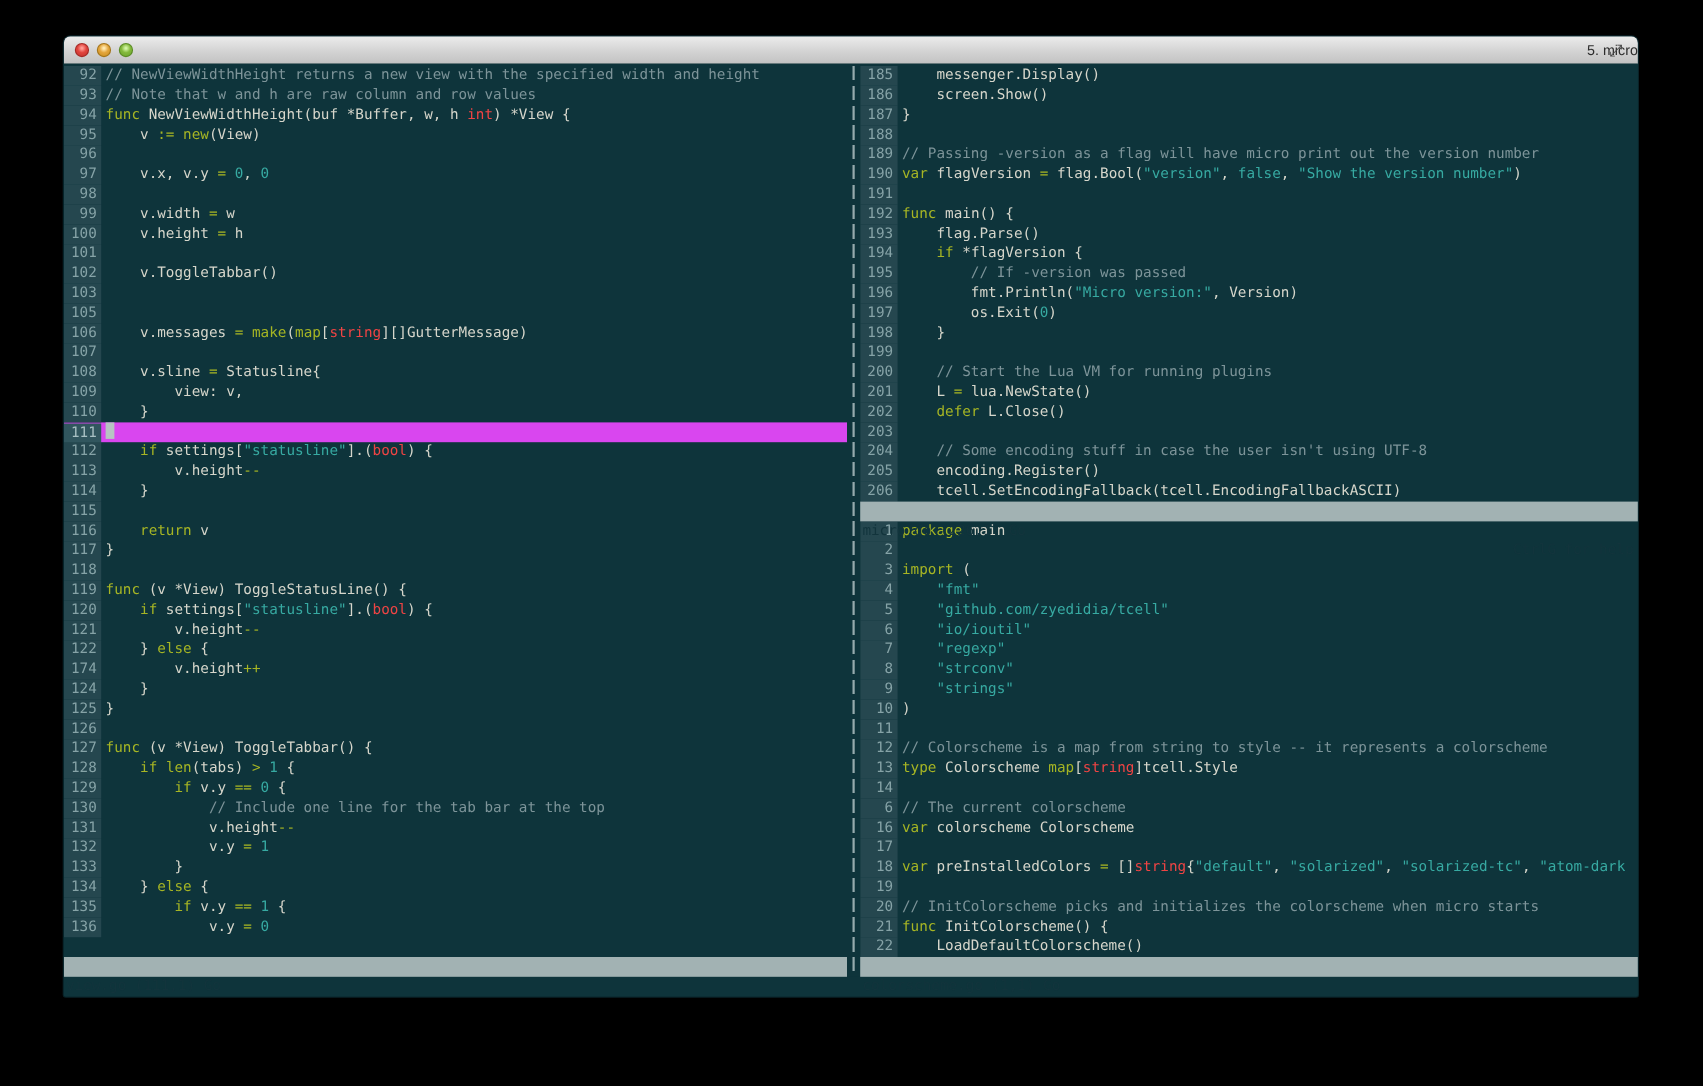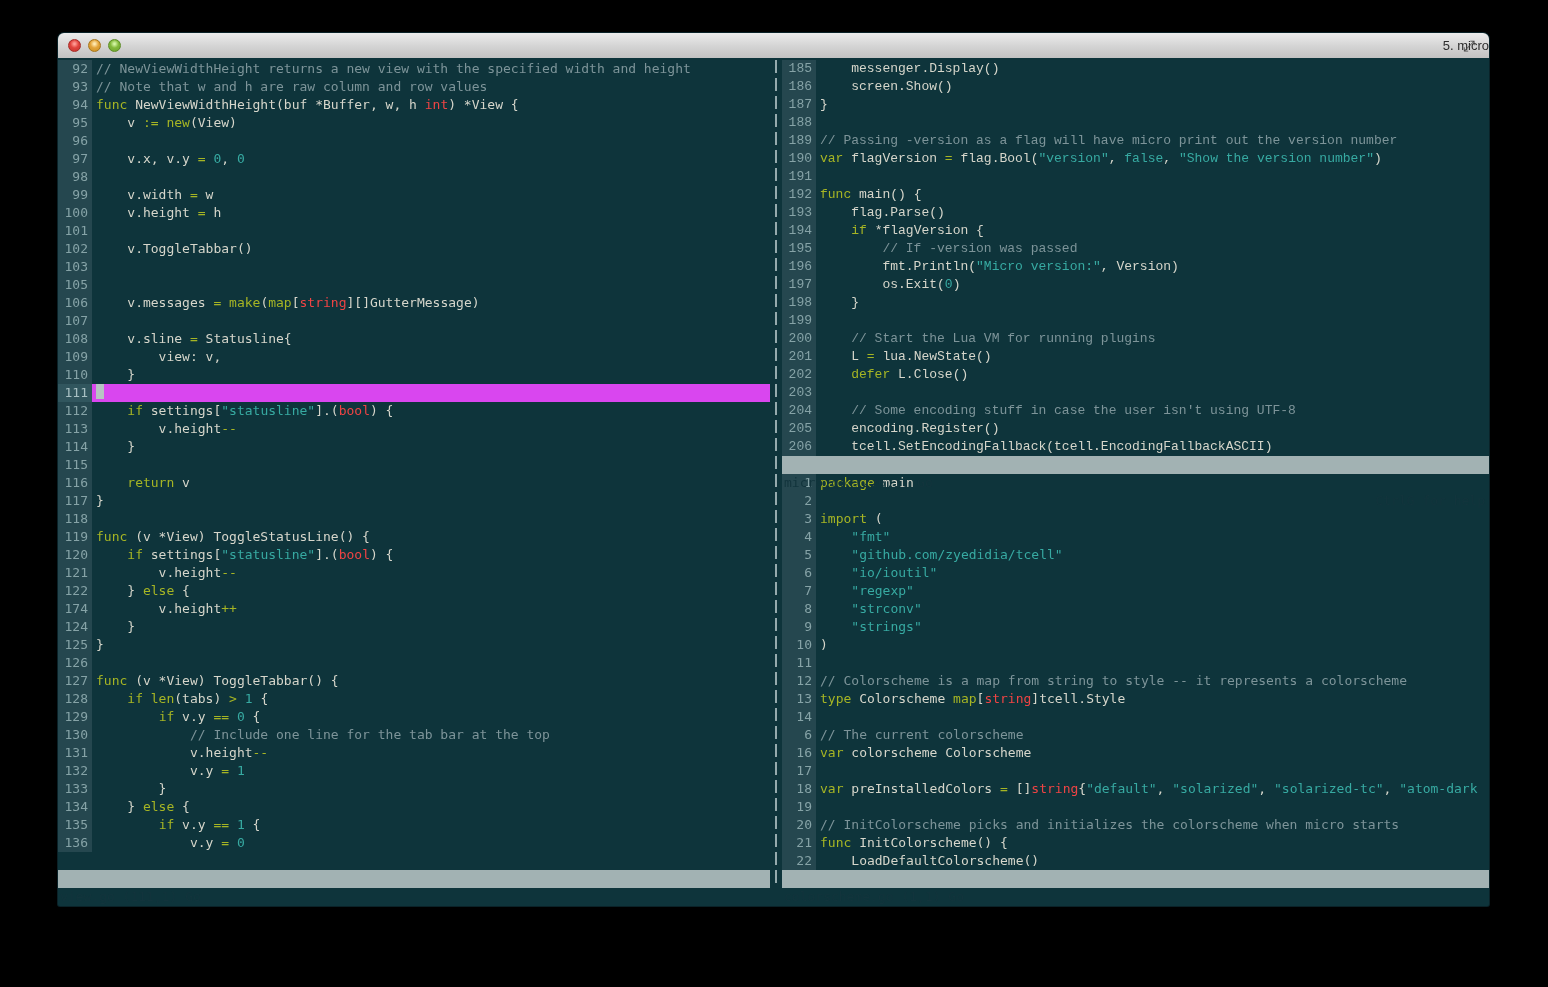--- a/index.html
+++ b/index.html
@@ -17,21 +17,21 @@
   .lights{position:absolute;left:10px;top:6px;display:flex;gap:7px;}
   .light{width:13px;height:13px;border-radius:50%;box-sizing:border-box;}
   .light.red{background:radial-gradient(circle at 50% 35%,#ff9a93 8%,#e0443e 45%,#c2332e);border:1px solid #a52c28;}
   .light.yellow{background:radial-gradient(circle at 50% 35%,#ffe9b0 8%,#e3a53c 45%,#c98f1f);border:1px solid #a5761c;}
   .light.green{background:radial-gradient(circle at 50% 35%,#d2f4a2 8%,#83b93c 45%,#6aa32c);border:1px solid #5c8c26;}
   .resize-btn{position:absolute;right:14px;top:2px;font-size:15px;color:#4a4a4a;line-height:22px;cursor:pointer;}
   
   .content{position:absolute;left:0;top:25px;width:1431px;height:848px;background:#0e343b;}
   .pane{position:absolute;overflow:hidden;background:#0e343b;}
   .pane-left{left:0;top:0;width:712px;height:812px;padding-top:2px;}
-  .pane-tr{left:724px;top:0;width:707px;height:398px;padding-top:2px;font-family:Liberation Mono, monospace;}
+  .pane-tr{left:724px;top:0;width:707px;height:398px;padding-top:2px;}
   .pane-br{left:724px;top:416px;width:707px;height:396px;}
   .divider{position:absolute;left:712px;top:0;width:12px;height:830px;background:#0e343b;}
   .divider::after{content:"";position:absolute;left:5px;top:2px;width:2px;height:826px;
     background:repeating-linear-gradient(#95aaad 0 13px,rgba(0,0,0,0) 13px 18px);}
   .row{height:18px;line-height:18px;white-space:pre;font-size:13px;color:#d6d6cb;}
   .row .ln{display:inline-block;width:30px;padding-right:4px;text-align:right;
            background:#25474f;color:#86a3a7;}
   .row .code{padding-left:4px;}
   .row.cur{background:#d946ef;}
   .row.cur .ln{background:#31565e;color:#a8c0c3;}

